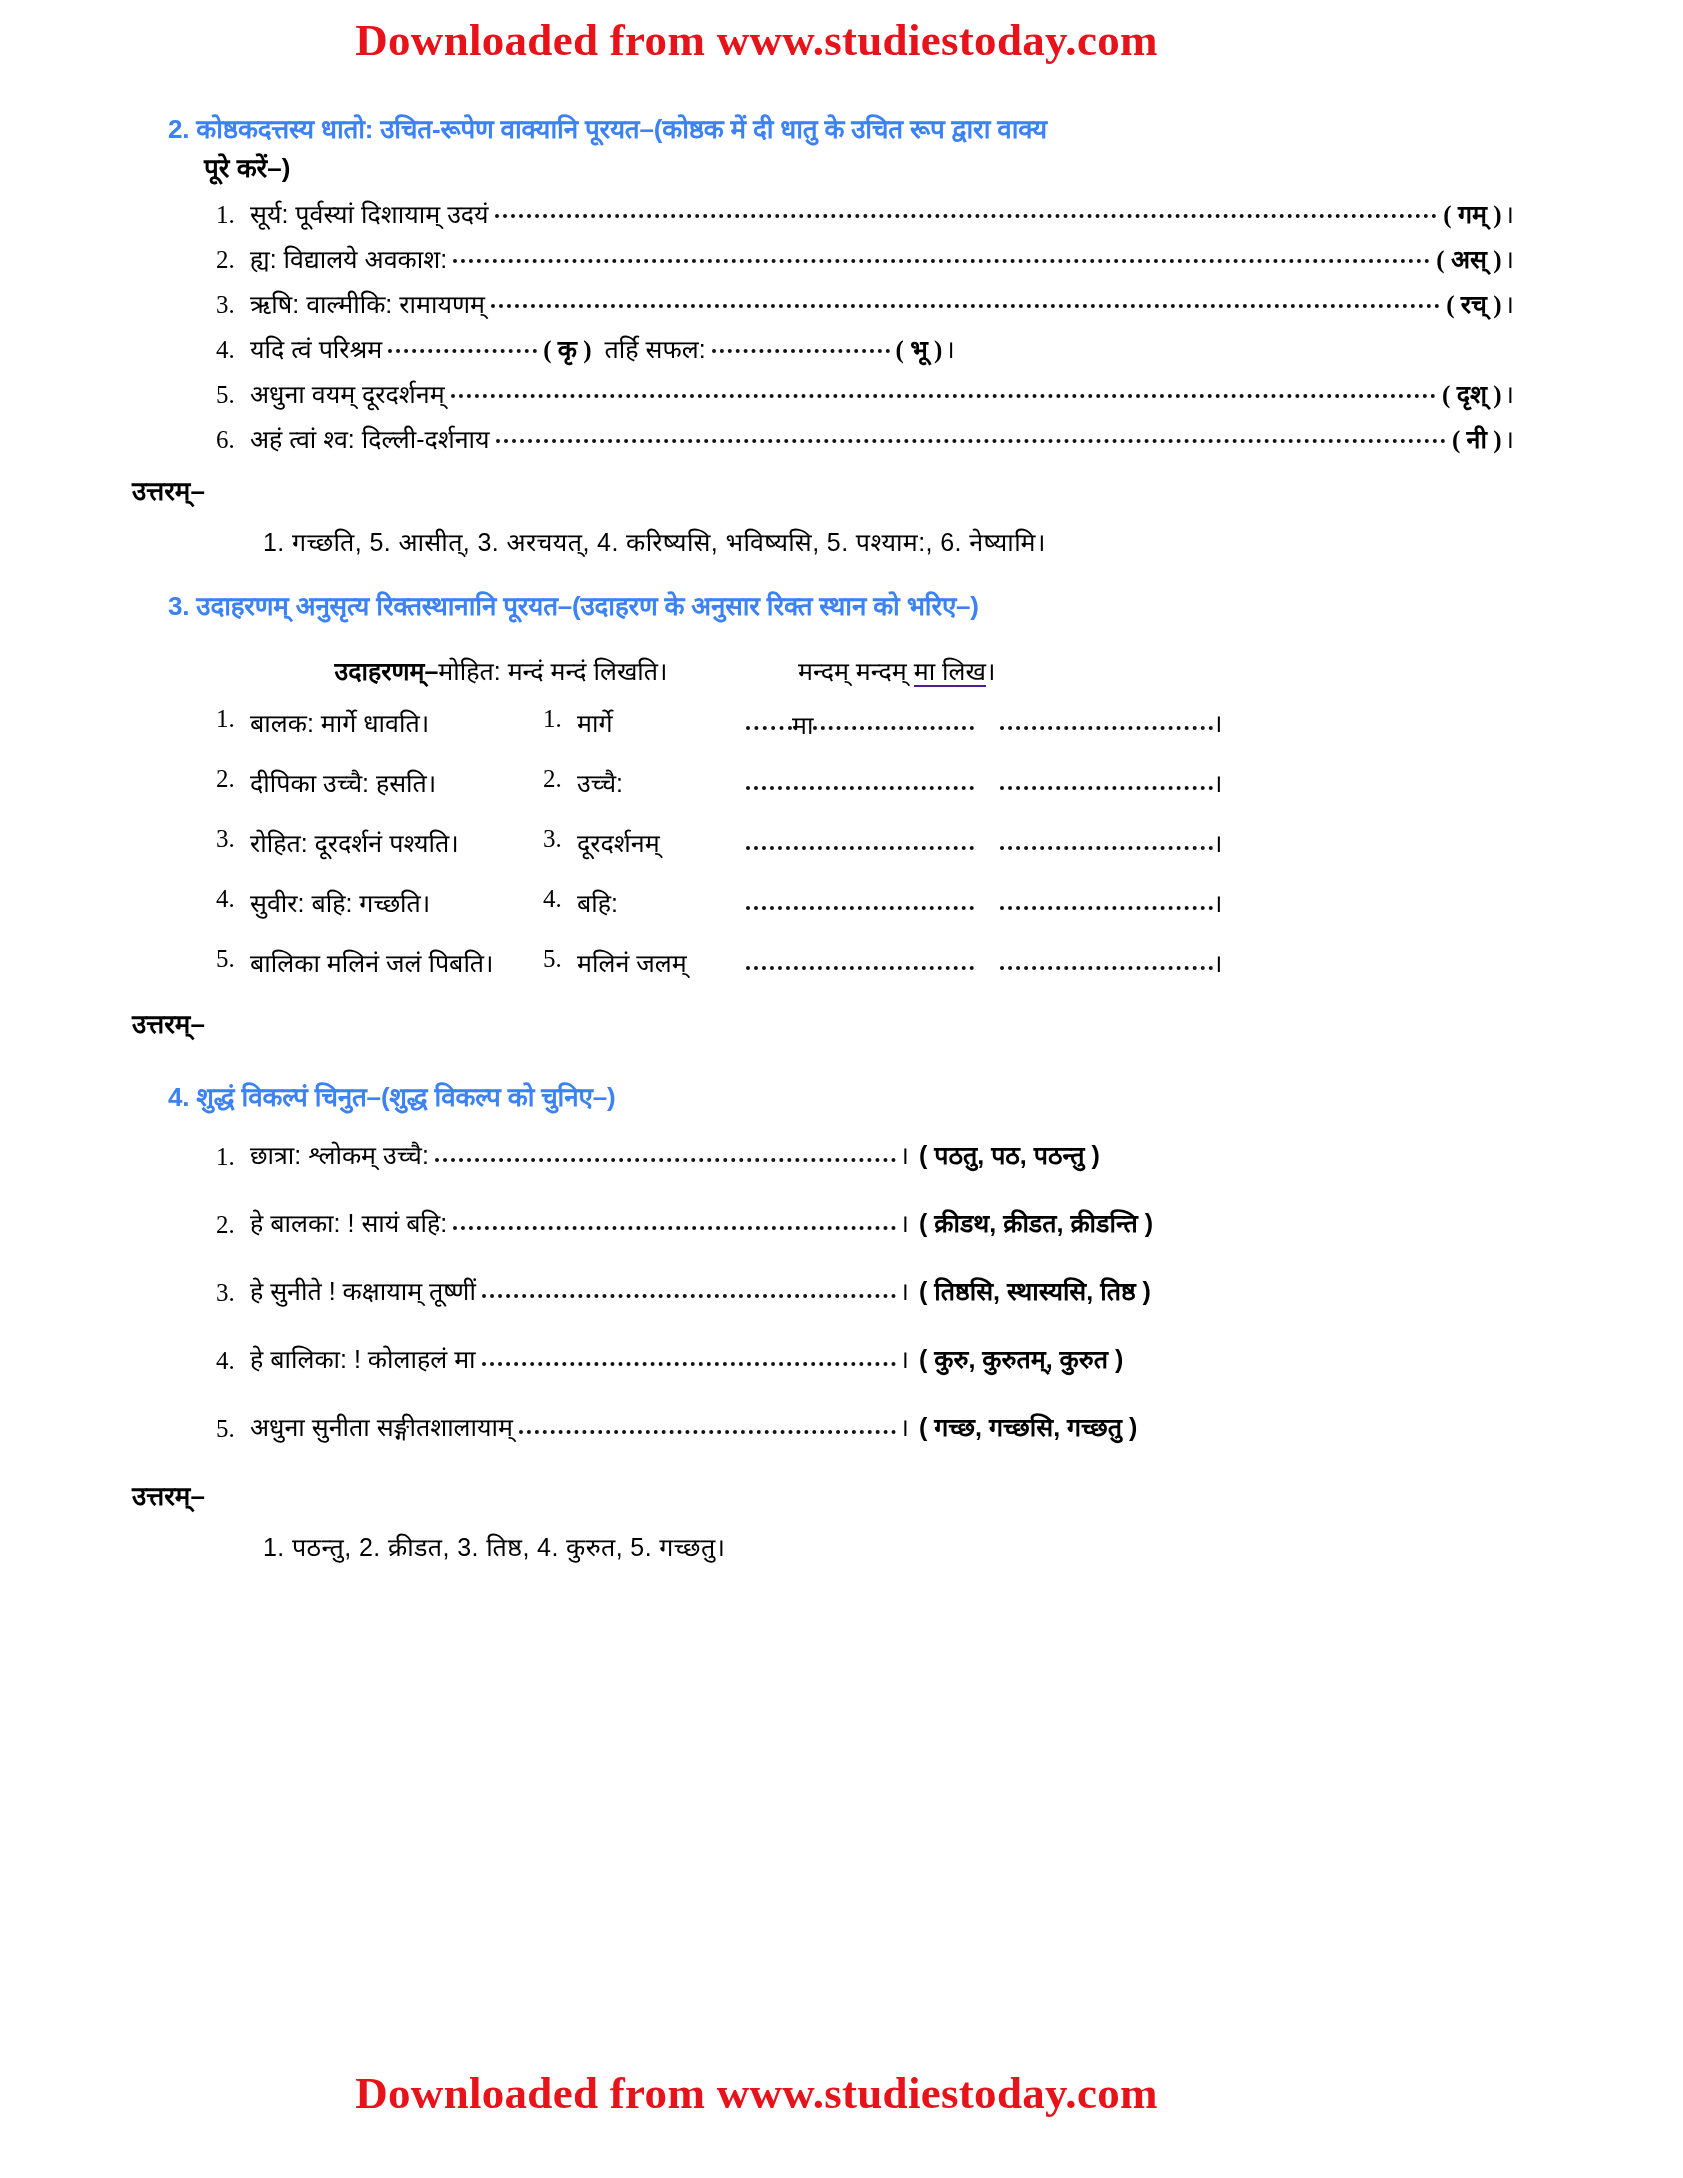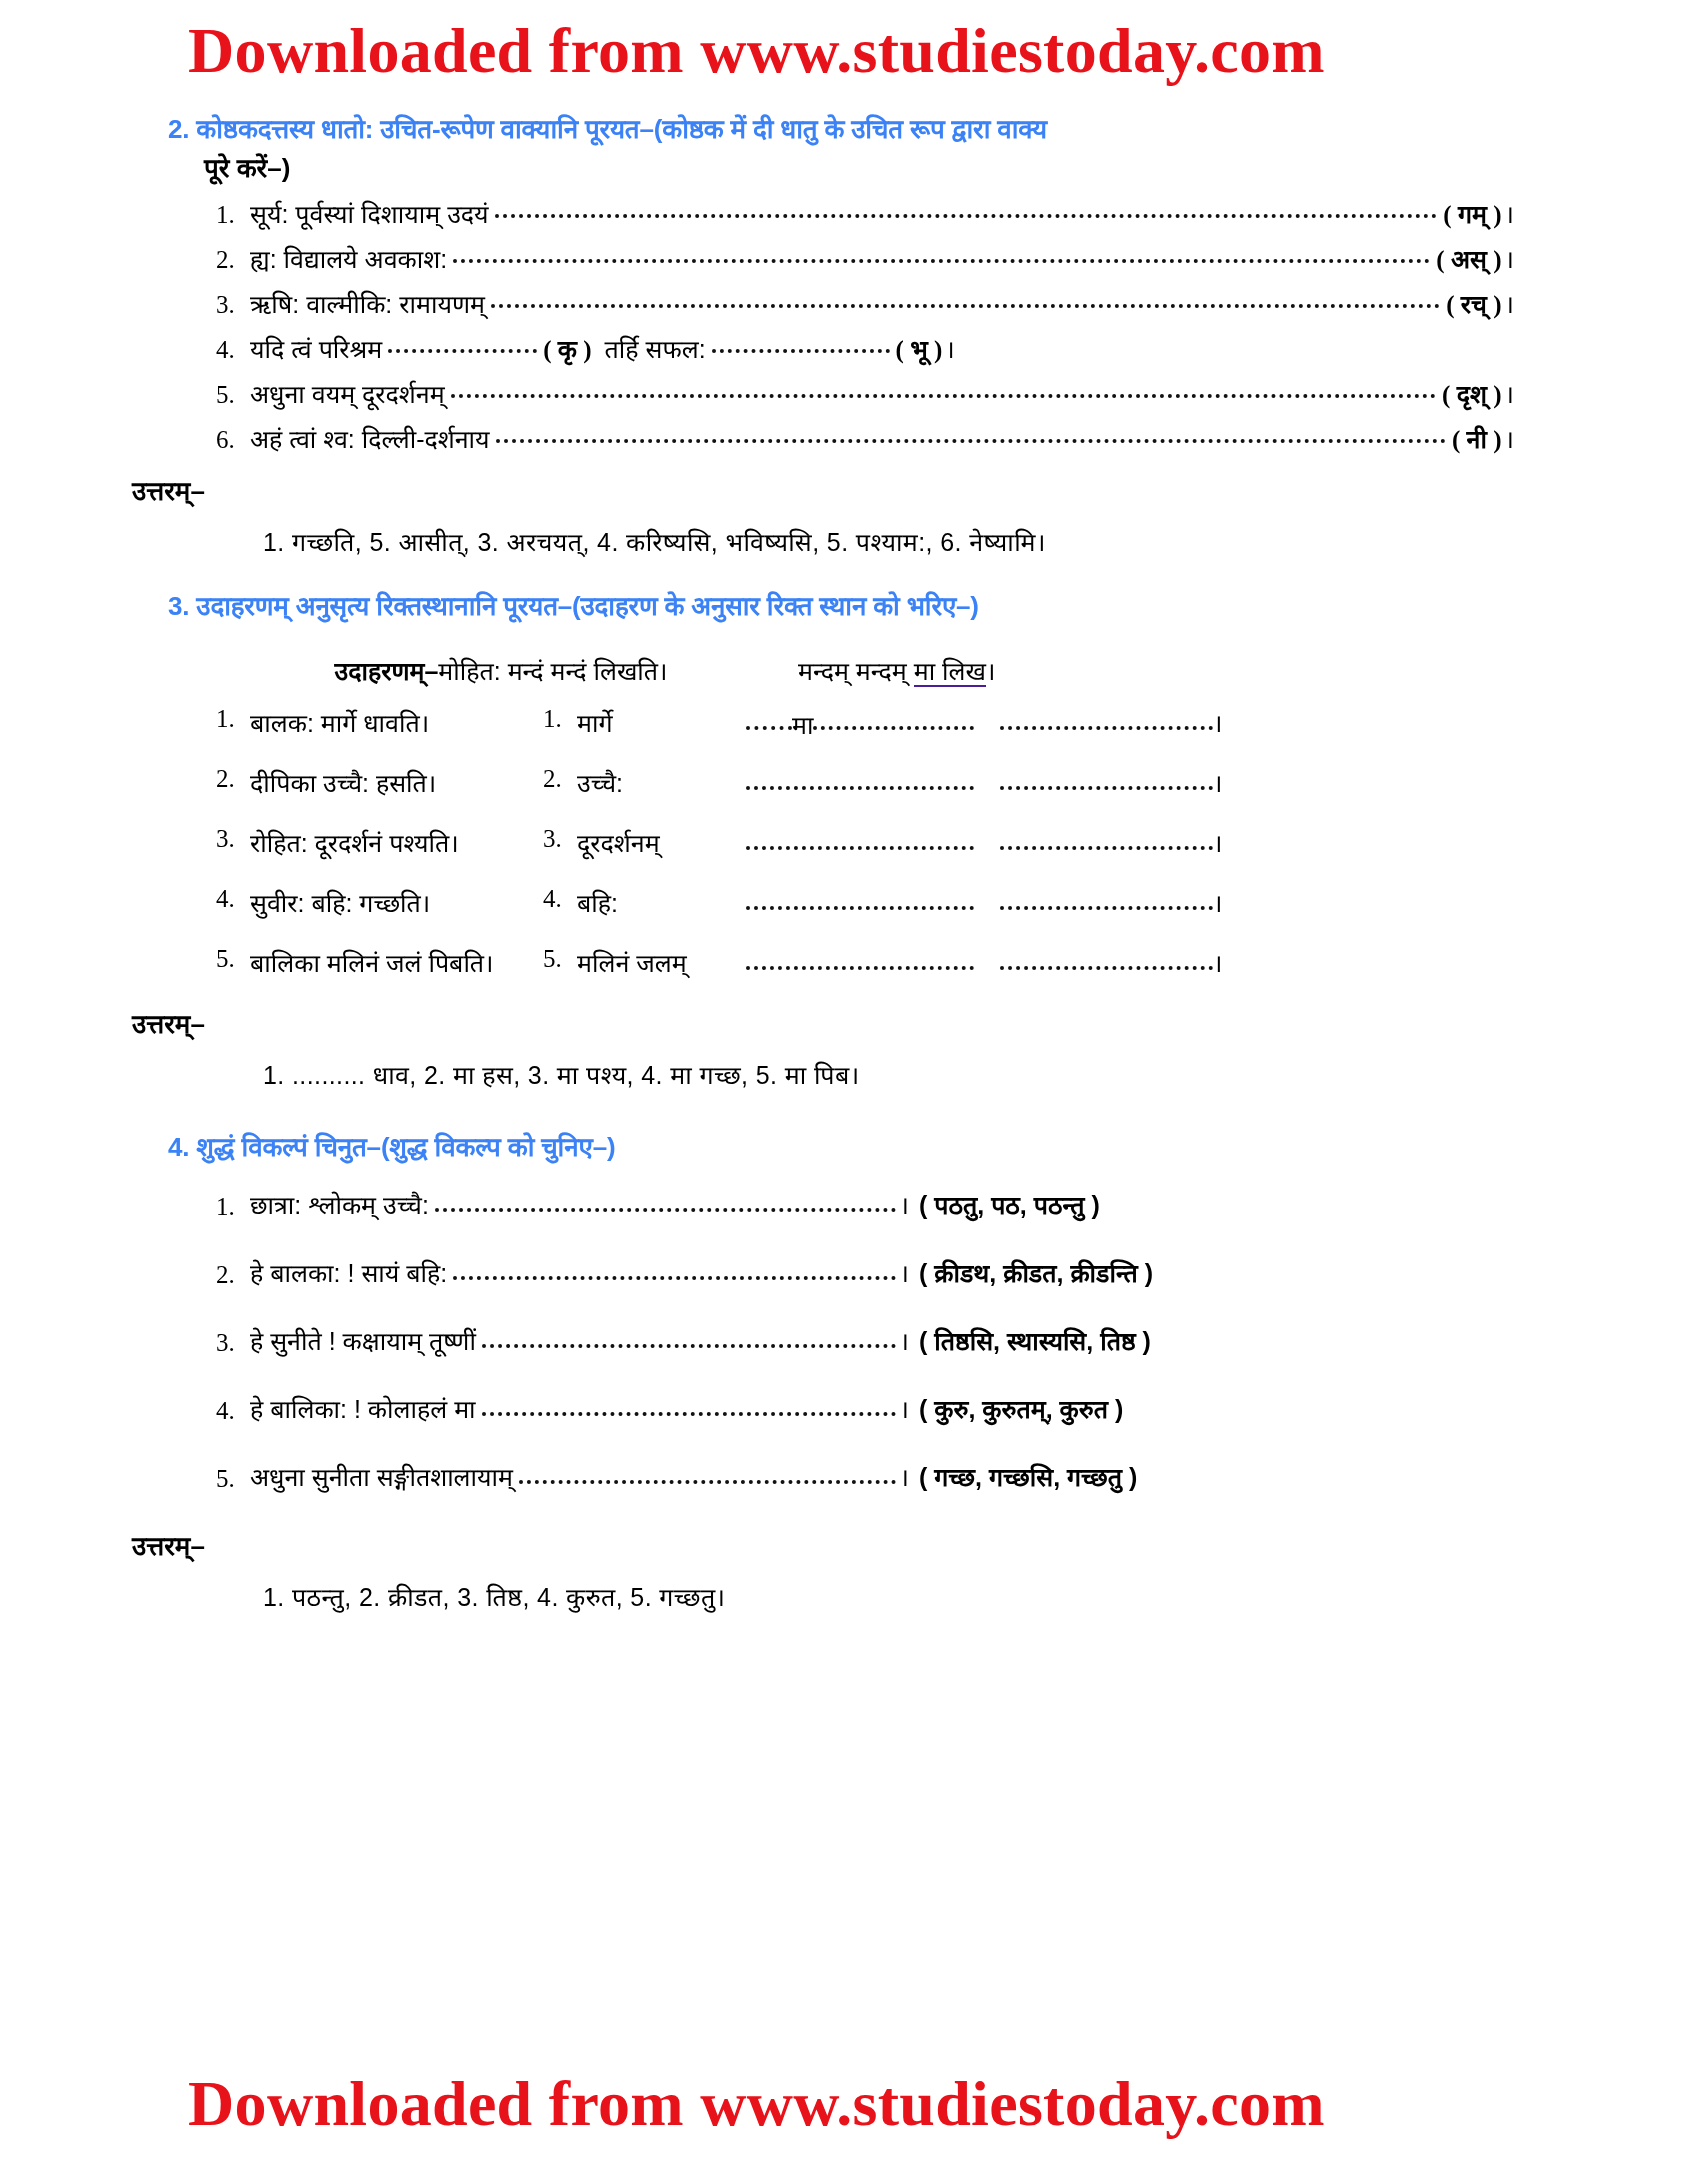--- a/index.html
+++ b/index.html
@@ -26,21 +26,21 @@
 
   
   .watermark {
     position: absolute;
     left: 0;
     width: 1513px;
     text-align: center;
     color: #e8121a;
     font-family: "Liberation Serif", "DejaVu Serif", serif;
     font-weight: 700;
-    font-size: 64px;
+    font-size: 45px;
     letter-spacing: 0.3px;
     white-space: nowrap;
   }
   .watermark-top { top: 14px; }
   .watermark-bottom { top: 2067px; }
 
   
   .content {
     position: absolute;
     left: 168px;
@@ -364,21 +364,20 @@
           <span class="li-num">5.</span>
           <span>मलिनं जलम्</span>
         </div>
         <div class="tc-blank-a"></div>
         <div class="tc-blank-b"></div>
         <span class="tc-end-danda">।</span>
       </div>
     </div>
 
     <div class="uttaram" style="margin-top:10px;">उत्तरम्–</div>
-    <div class="answer-line">1. .......... धाव, 2. मा हस, 3. मा पश्य, 4. मा गच्छ, 5. मा पिब।</div>
 
     <div class="heading-block" style="margin-top:36px;">
       <div class="qheading">
         <span>4.</span>
         <span class="sanskrit">शुद्धं विकल्पं चिनुत</span><span>–</span><span class="gloss">(शुद्ध विकल्प को चुनिए–)</span>
       </div>
     </div>
 
     <div class="opt-list">
       <div class="opt-row">

